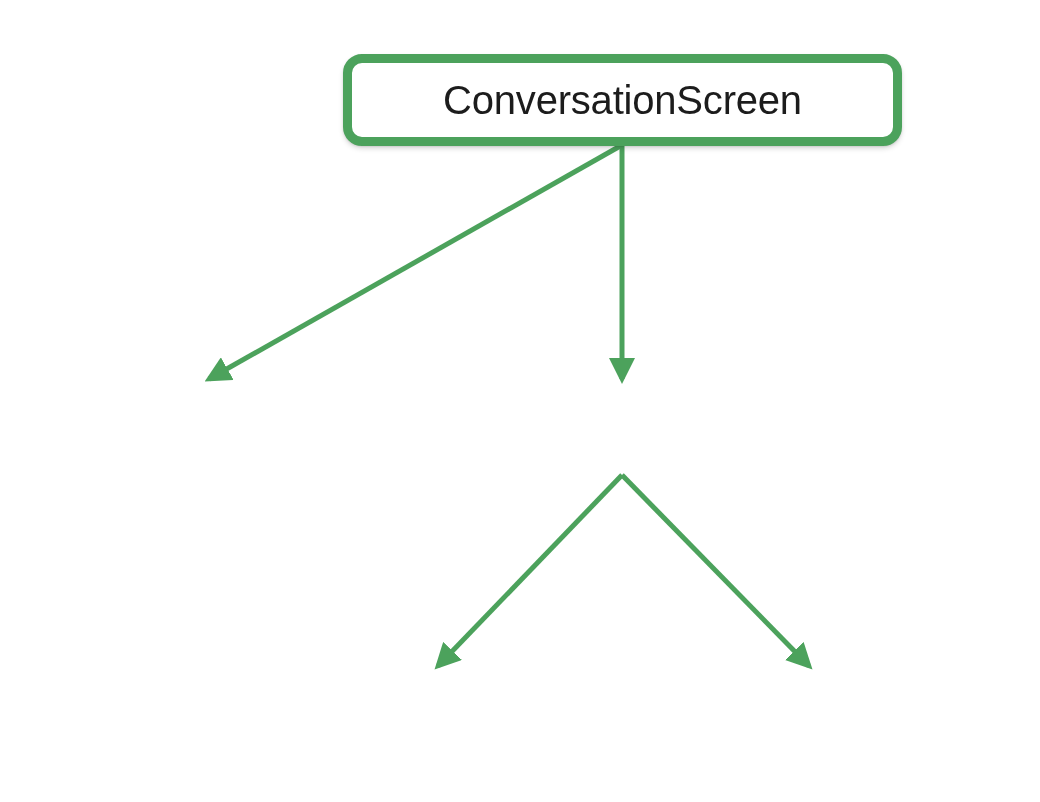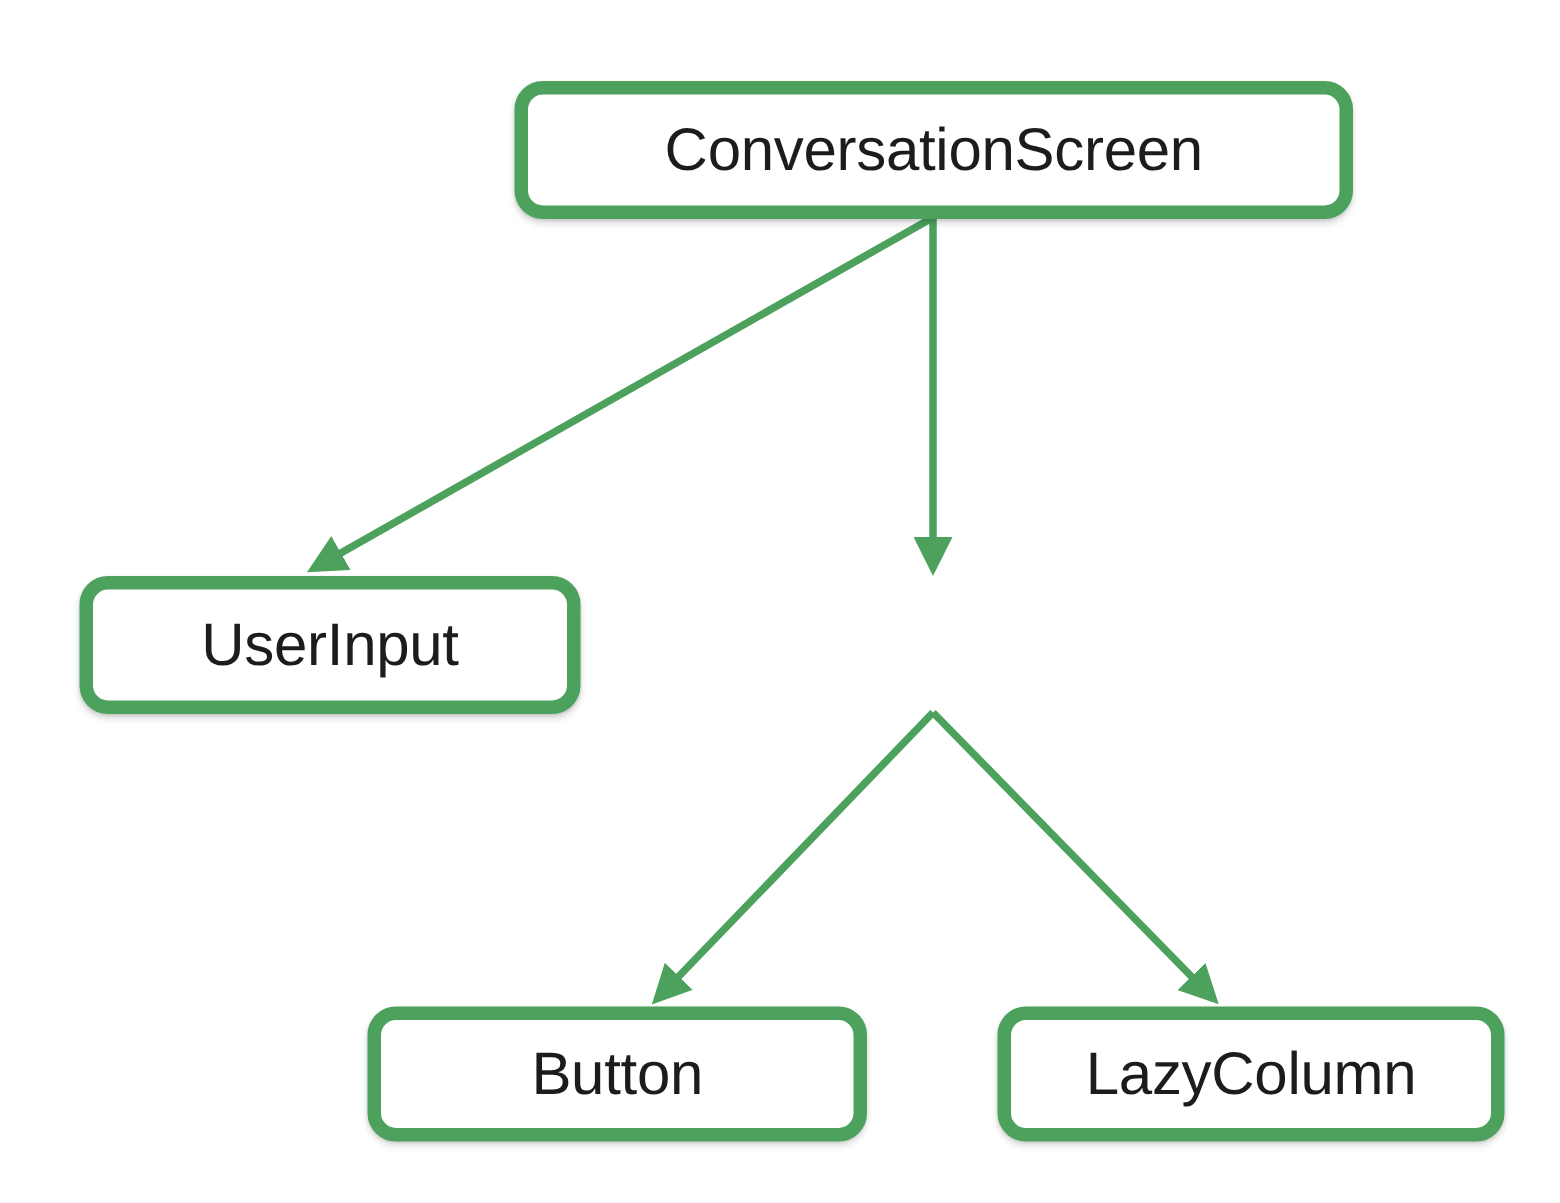--- a/index.html
+++ b/index.html
@@ -73,26 +73,17 @@
 
     <line x1="622" y1="475" x2="438" y2="666" stroke="#4ca25c" stroke-width="5" marker-end="url(#arrowhead)"></line>
 
     <line x1="622" y1="475" x2="809" y2="666" stroke="#4ca25c" stroke-width="5" marker-end="url(#arrowhead)"></line>
   </svg>
 
   <div class="node" id="node-conversationscreen">
     <span class="node-label">ConversationScreen</span>
   </div>
 
-  <div class="node" id="node-userinput">
-    <span class="node-label">UserInput</span>
-  </div>
 
 
-  <div class="node" id="node-button">
-    <span class="node-label">Button</span>
-  </div>
 
-  <div class="node" id="node-lazycolumn">
-    <span class="node-label">LazyColumn</span>
-  </div>
 
 </div>
 
 </body></html>

